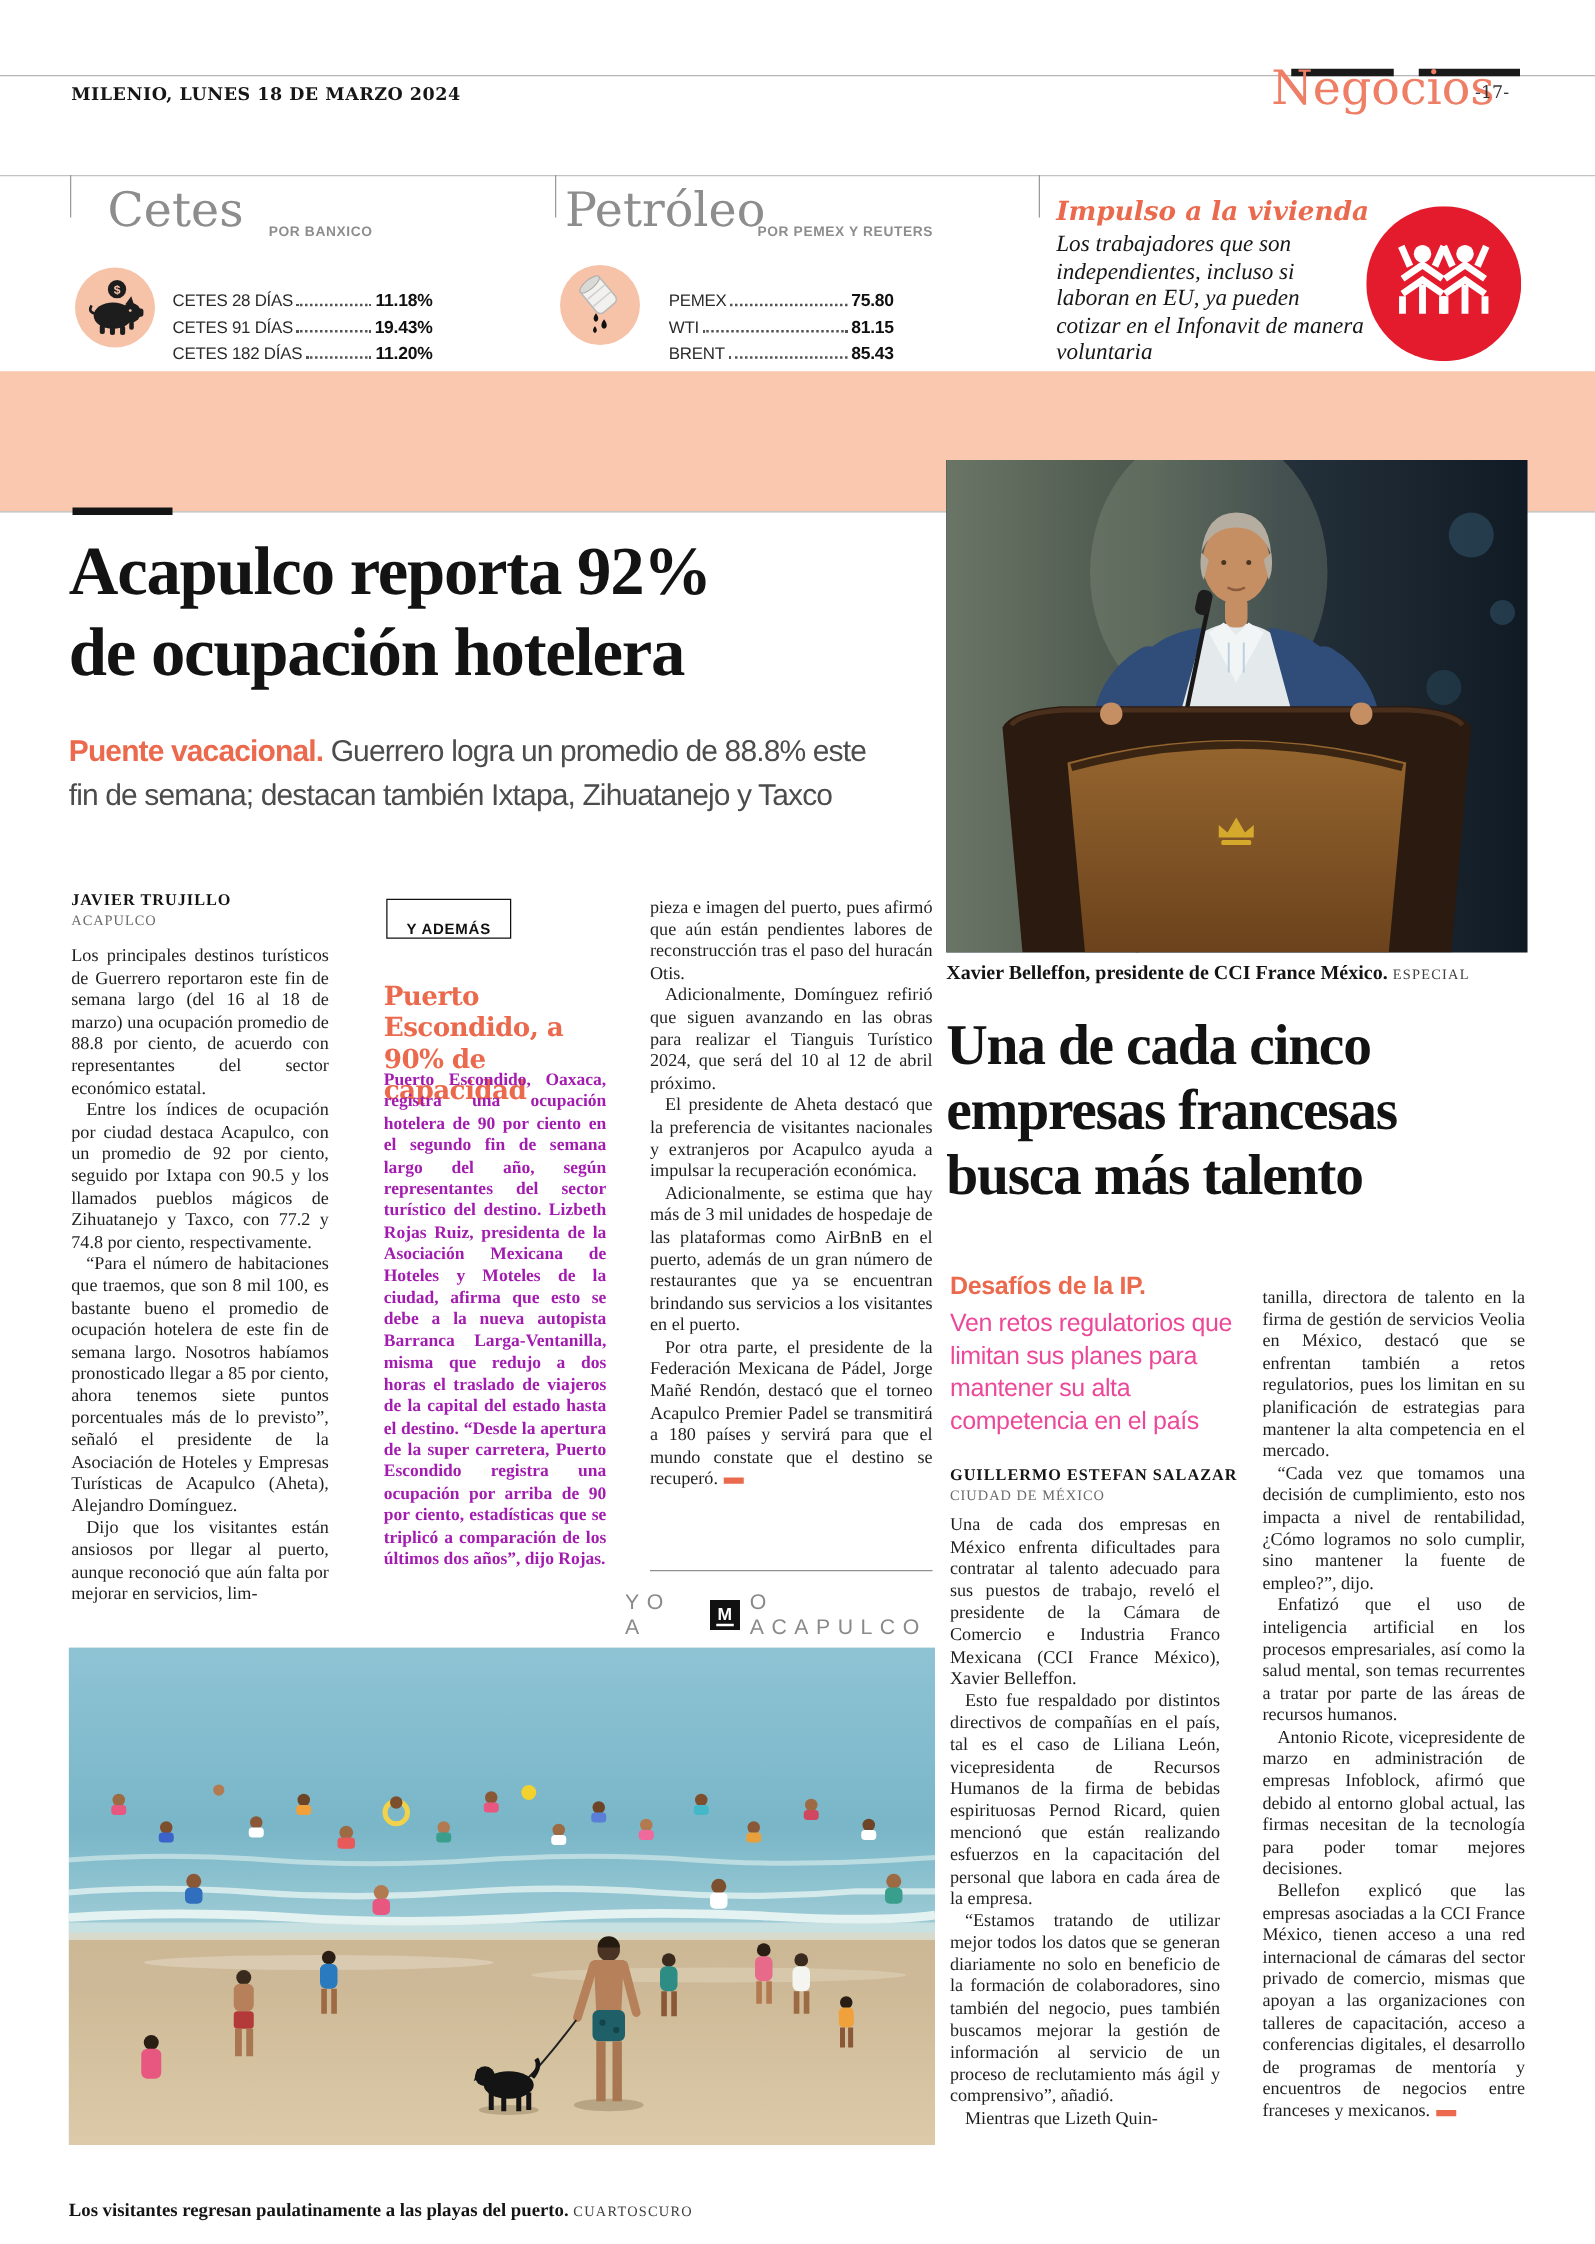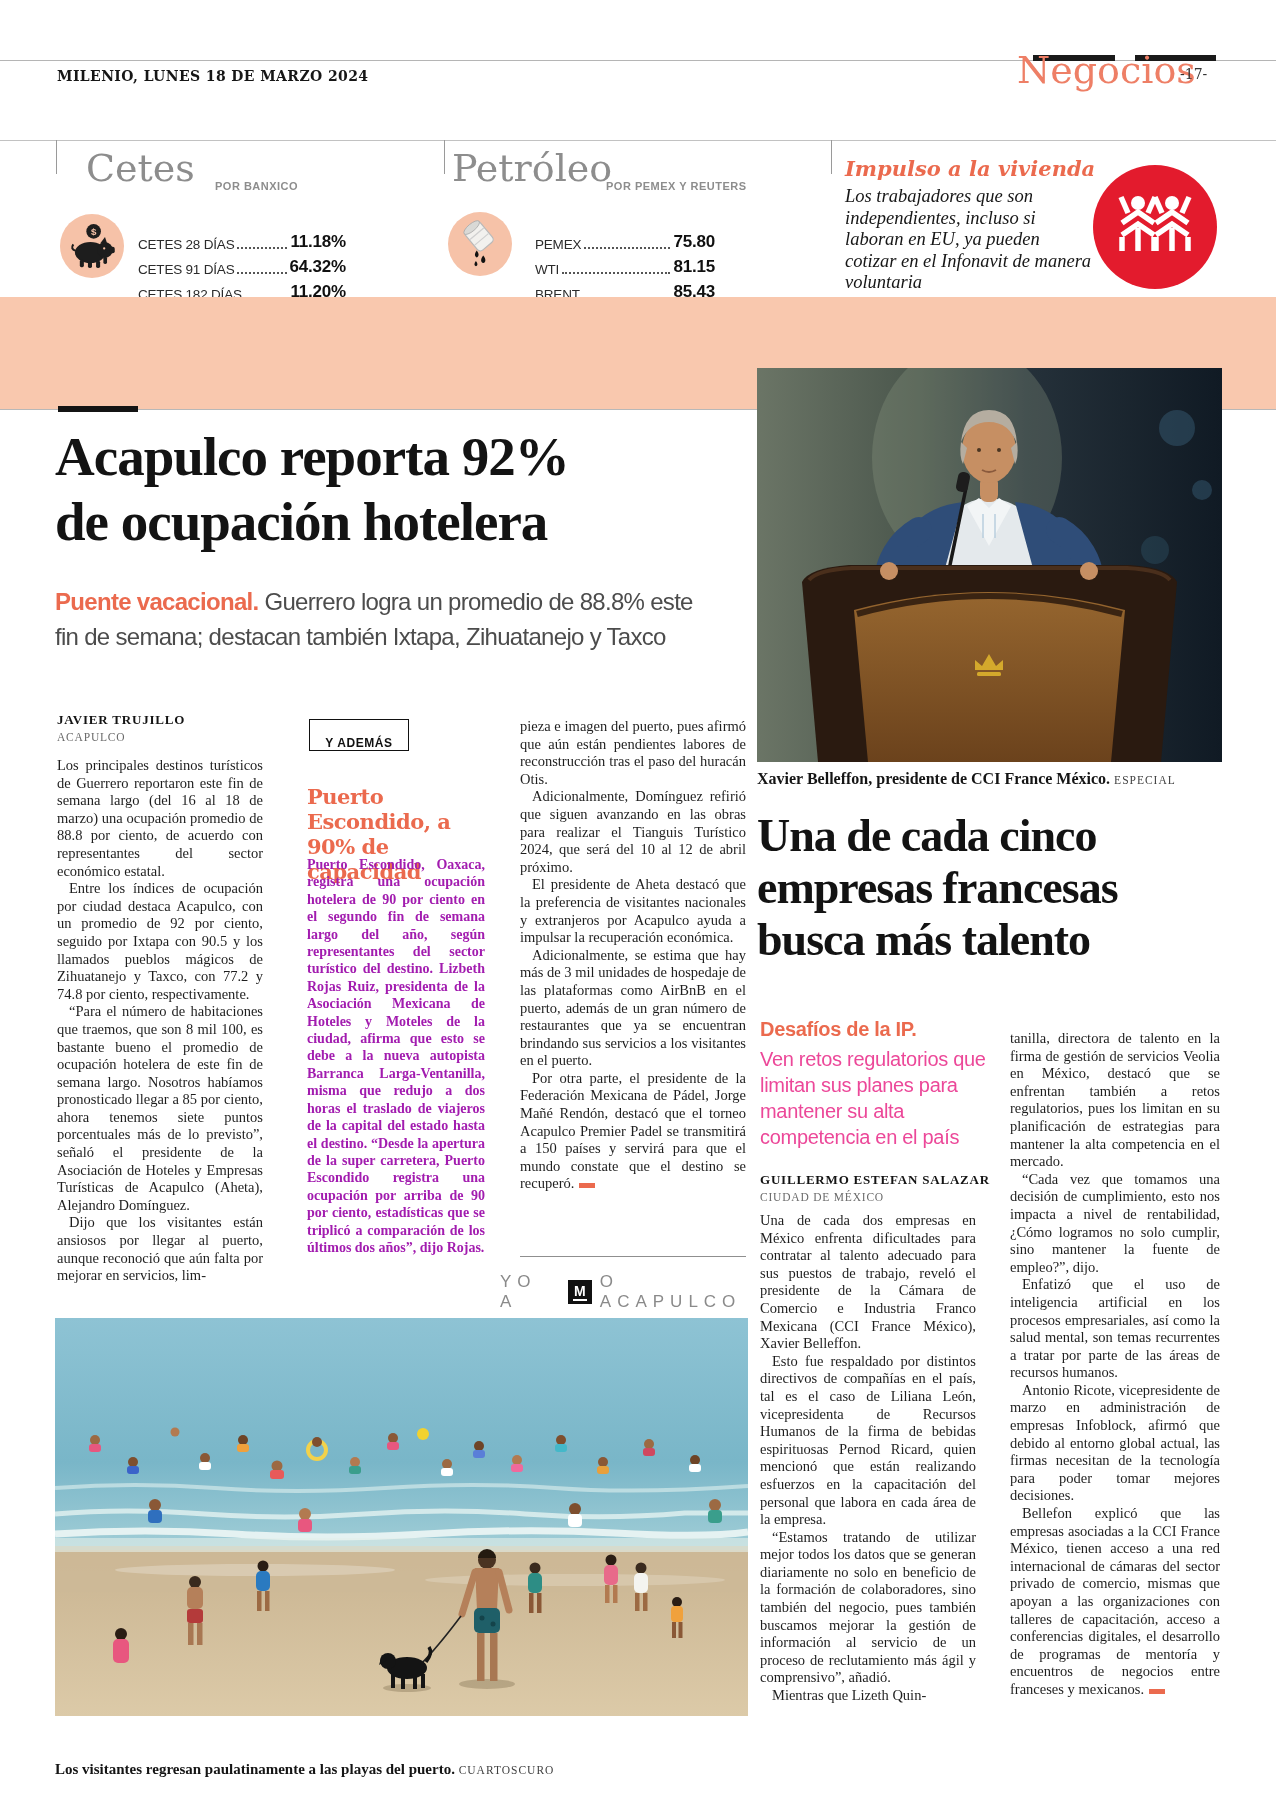--- a/index.html
+++ b/index.html
@@ -27,21 +27,21 @@
   #cetes-src{left:215px;top:180px;}
   #petro-src{left:606px;top:180px;}
   .icon-circle{position:absolute;width:64px;height:64px;border-radius:50%;background:var(--icon-circle,#f6c2a8);display:flex;align-items:center;justify-content:center;}
   #cetes-ic{left:60px;top:214px;}
   #petro-ic{left:448px;top:212px;}
   .ticker-rows{position:absolute;display:flex;flex-direction:column;gap:5px;}
   #cetes-rows{left:138px;top:232px;width:208px;}
   #petro-rows{left:535px;top:232px;width:180px;}
   .trow{display:flex;align-items:flex-end;font:400 13.5px "Liberation Sans",sans-serif;color:#2b2b2b;letter-spacing:-.2px;}
   .tdots{flex:1;margin:0 3px 3px;border-bottom:2px dotted #555;}
-  .tval{font-weight:700;color:#101010;font-size:17px;}
+  .tval{font-weight:700;color:#101010;font-size:14px;}
 
   #viv-title{position:absolute;left:845px;top:156px;font:italic 700 21px "DejaVu Serif",serif;color:var(--accent,#eb6a4e);}
   #viv-text{position:absolute;left:845px;top:186px;width:250px;font:italic 400 18.5px/21.5px "Liberation Serif",serif;color:#171717;}
   #infonavit-logo{position:absolute;left:1093px;top:165px;width:124px;height:124px;}
 
   
   #band{position:absolute;left:0;top:297px;width:1276px;height:112px;background:var(--band,#f9c8ae);}
   #band-rule{position:absolute;left:0;right:0;top:409px;border-top:1px solid #b8b8b8;}
   #art1-marker{position:absolute;left:58px;top:406px;width:80px;height:6px;background:#141414;}
 
@@ -120,21 +120,21 @@
 </div>
 <div id="cetes-rows" class="ticker-rows" data-interactable="false">
   <div class="trow" data-interactable="false">
       <span data-interactable="false">CETES 28 DÍAS</span>
       <span class="tdots" data-interactable="false"></span>
       <span class="tval" data-interactable="false">11.18%</span>
     </div>
   <div class="trow" data-interactable="false">
       <span data-interactable="false">CETES 91 DÍAS</span>
       <span class="tdots" data-interactable="false"></span>
-      <span class="tval" data-interactable="false">64.32%</span>
+      <span class="tval" data-interactable="false">19.43%</span>
     </div>
   <div class="trow" data-interactable="false">
       <span data-interactable="false">CETES 182 DÍAS</span>
       <span class="tdots" data-interactable="false"></span>
       <span class="tval" data-interactable="false">11.20%</span>
     </div>
 </div>
 
 <div id="petro-title" class="ticker-title" data-interactable="false">Petróleo</div>
 <div id="petro-src" class="ticker-src" data-interactable="false">POR PEMEX Y REUTERS</div>
@@ -226,21 +226,21 @@
     <span data-interactable="false">Y ADEMÁS</span>
   </div>
 <div id="sb-title" data-interactable="false">Puerto Escondido, a 90% de capacidad</div>
 <div id="sb-body" data-interactable="false">Puerto Escondido, Oaxaca, registra una ocupación hotelera de 90 por ciento en el segundo fin de semana largo del año, según representantes del sector turístico del destino. Lizbeth Rojas Ruiz, presidenta de la Asociación Mexicana de Hoteles y Moteles de la ciudad, afirma que esto se debe a la nueva autopista Barranca Larga-Ventanilla, misma que redujo a dos horas el traslado de viajeros de la capital del estado hasta el destino. “Desde la apertura de la super carretera, Puerto Escondido registra una ocupación por arriba de 90 por ciento, estadísticas que se triplicó a comparación de los últimos dos años”, dijo Rojas.</div>
 
 <div id="a1col3" class="bodycol endmark" data-interactable="false">
     <p data-interactable="false">pieza e imagen del puerto, pues afirmó que aún están pendientes labores de reconstrucción tras el paso del huracán Otis.</p>
     <p data-interactable="false">Adicionalmente, Domínguez refirió que siguen avanzando en las obras para realizar el Tianguis Turístico 2024, que será del 10 al 12 de abril próximo.</p>
     <p data-interactable="false">El presidente de Aheta destacó que la preferencia de visitantes nacionales y extranjeros por Acapulco ayuda a impulsar la recuperación económica.</p>
     <p data-interactable="false">Adicionalmente, se estima que hay más de 3 mil unidades de hospedaje de las plataformas como AirBnB en el puerto, además de un gran número de restaurantes que ya se encuentran brindando sus servicios a los visitantes en el puerto.</p>
-    <p data-interactable="false">Por otra parte, el presidente de la Federación Mexicana de Pádel, Jorge Mañé Rendón, destacó que el torneo Acapulco Premier Padel se transmitirá a 150 países y servirá para que el mundo constate que el destino se recuperó.</p>
+    <p data-interactable="false">Por otra parte, el presidente de la Federación Mexicana de Pádel, Jorge Mañé Rendón, destacó que el torneo Acapulco Premier Padel se transmitirá a 180 países y servirá para que el mundo constate que el destino se recuperó.</p>
   </div>
 
 <div id="a1-rule" data-interactable="false"></div>
 <div id="amo-logo" data-interactable="false">
   <span data-interactable="false">YO A</span>
     <span id="amo-m" data-interactable="false">
       <span>M</span>
     </span>
     <span data-interactable="false">O ACAPULCO</span>
 </div>

